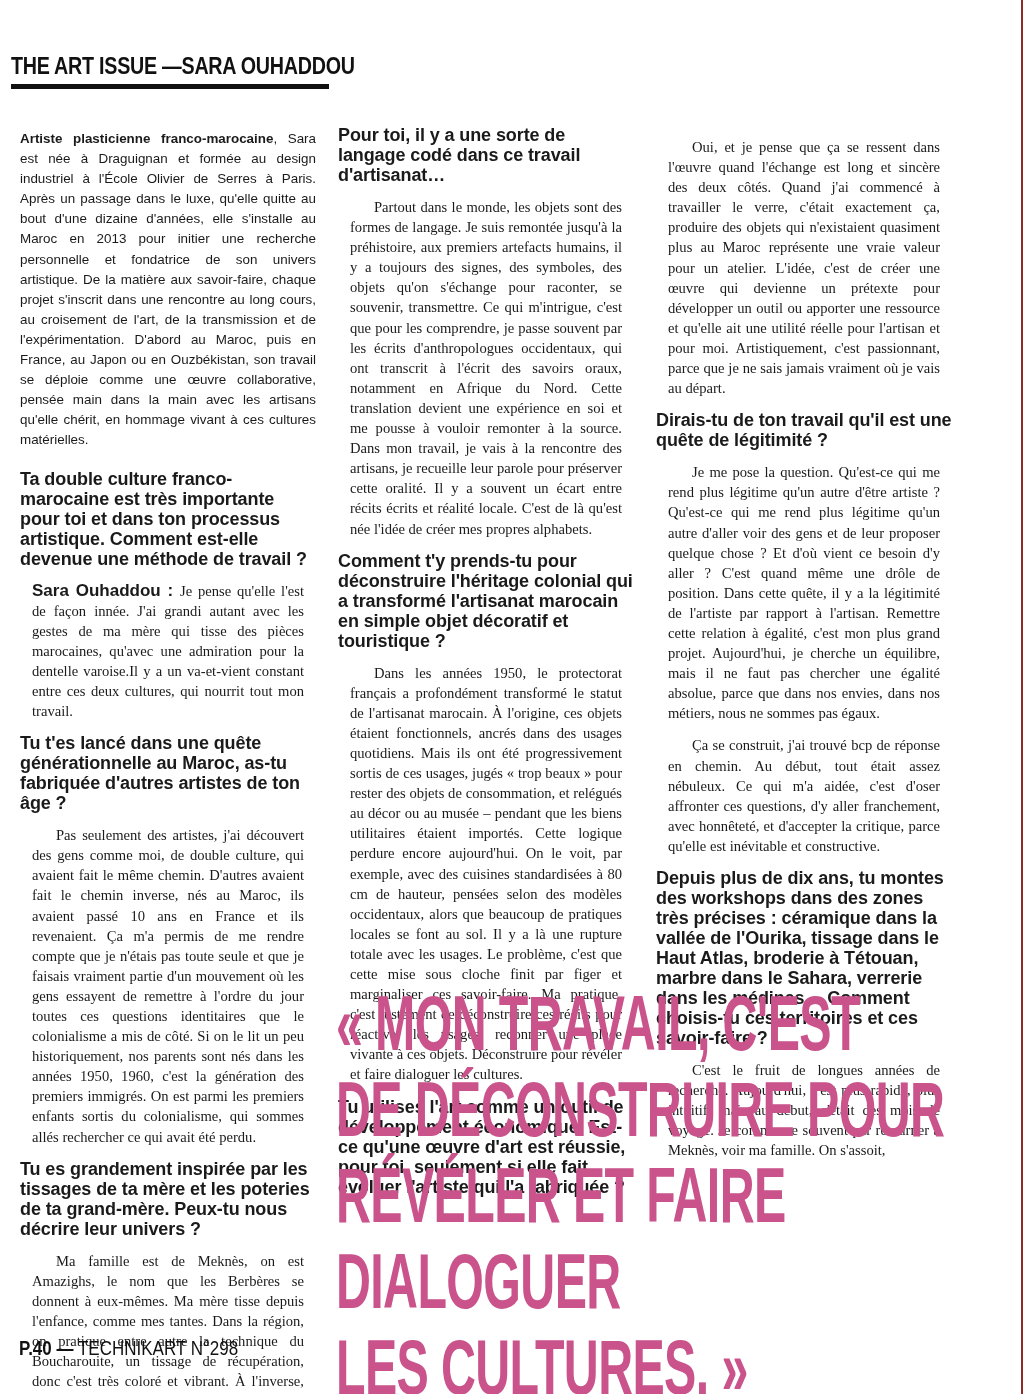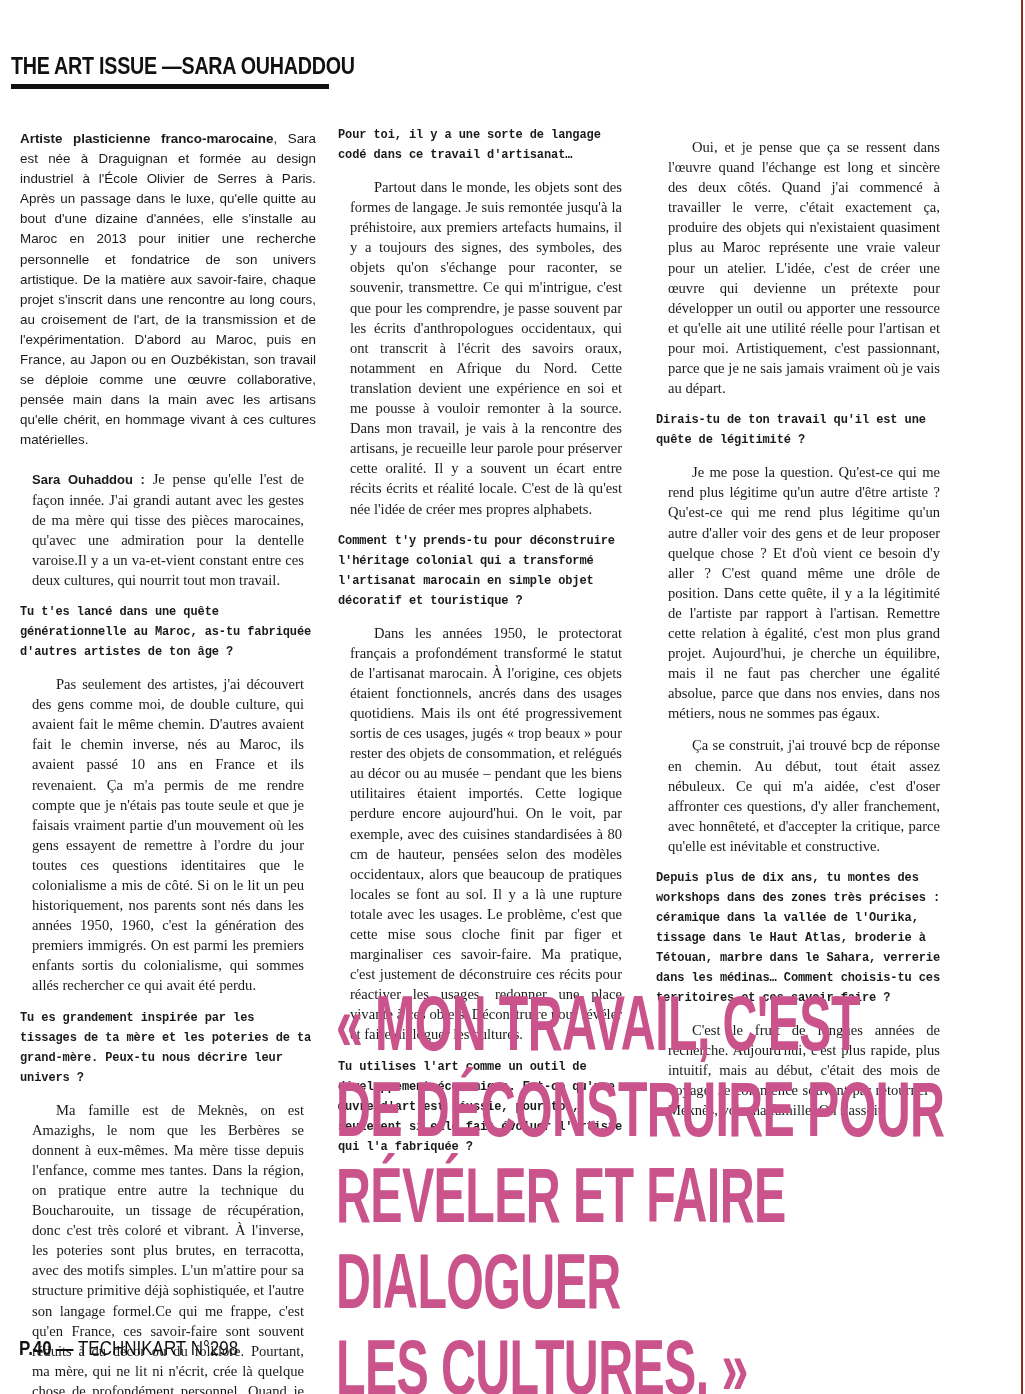--- a/index.html
+++ b/index.html
@@ -11,42 +11,43 @@
   .header-rule { margin-top: 4px; height: 5px; background: #111; width: 318px; }
 
   .col { position: absolute; top: 125px; width: 296px; }
   .col1 { left: 20px; }
   .col2 { left: 338px; }
   .col3 { left: 656px; }
 
   .lede { font-family: "Liberation Sans", sans-serif; font-size: 13.4px; line-height: 20.1px; text-align: justify; margin: 4px 0 18px 0; }
   .lede b { font-weight: 700; }
 
-  .q { font-family: Liberation Mono, monospace; font-weight: 700; font-size: 12px; line-height: 20px; margin: 0; letter-spacing: -0.1px; }
+  .q { font-family: Liberation Sans, sans-serif; font-weight: 700; font-size: 18px; line-height: 20px; margin: 0; letter-spacing: -0.1px; }
   .a { font-family: "Liberation Serif", serif; font-size: 14.6px; line-height: 20.1px; text-align: justify; margin: 12px; text-indent: 24px; hyphens: auto; }
   .a.noindent { text-indent: 0; }
-  .a .speaker { font-family: "Liberation Sans", sans-serif; font-weight: 700; font-size: 13px; }
+  .a .speaker { font-family: "Liberation Sans", sans-serif; font-weight: 700; font-size: 17px; }
 
   .pullquote { position: absolute; left: 336px; top: 980px; width: 660px; font-family: "Liberation Sans", sans-serif; font-weight: 700; color: #c9538a; font-size: 78px; line-height: 86px; letter-spacing: -1px; text-transform: uppercase; transform: scaleX(0.62); transform-origin: left top; width: 1060px; }
 
   .footer { position: absolute; left: 19px; top: 1336px; font-family: "Liberation Sans", sans-serif; font-size: 20px; line-height: 24px; transform: scaleX(0.85); transform-origin: left; white-space: nowrap; color: #111; }
   .footer .page { font-weight: 700; }
 </style>
 </head>
 <body>
 
 <div class="edge"></div>
 
 <div class="header">
   <div class="header-title">THE ART ISSUE —SARA OUHADDOU</div>
   <div class="header-rule"></div>
 </div>
 
 <div class="col col1">
   <p class="lede"><b>Artiste plasticienne franco-marocaine</b><span>, Sara est née à Draguignan et formée au design industriel à l'École Olivier de Serres à Paris. Après un passage dans le luxe, qu'elle quitte au bout d'une dizaine d'années, elle s'installe au Maroc en 2013 pour initier une recherche personnelle et fondatrice de son univers artistique. De la matière aux savoir-faire, chaque projet s'inscrit dans une rencontre au long cours, au croisement de l'art, de la transmission et de l'expérimentation. D'abord au Maroc, puis en France, au Japon ou en Ouzbékistan, son travail se déploie comme une œuvre collaborative, pensée main dans la main avec les artisans qu'elle chérit, en hommage vivant à ces cultures matérielles.</span></p>
+  <p class="q">Ta double culture franco-marocaine est très importante pour toi et dans ton processus artistique. Comment est-elle devenue une méthode de travail ?</p>
   <p class="a noindent"><span class="speaker">Sara Ouhaddou : </span><span>Je pense qu'elle l'est de façon innée. J'ai grandi autant avec les gestes de ma mère qui tisse des pièces marocaines, qu'avec une admiration pour la dentelle varoise.Il y a un va-et-vient constant entre ces deux cultures, qui nourrit tout mon travail.</span></p>
   <p class="q">Tu t'es lancé dans une quête générationnelle au Maroc, as-tu fabriquée d'autres artistes de ton âge ?</p>
   <p class="a">Pas seulement des artistes, j'ai découvert des gens comme moi, de double culture, qui avaient fait le même chemin. D'autres avaient fait le chemin inverse, nés au Maroc, ils avaient passé 10 ans en France et ils revenaient. Ça m'a permis de me rendre compte que je n'étais pas toute seule et que je faisais vraiment partie d'un mouvement où les gens essayent de remettre à l'ordre du jour toutes ces questions identitaires que le colonialisme a mis de côté. Si on le lit un peu historiquement, nos parents sont nés dans les années 1950, 1960, c'est la génération des premiers immigrés. On est parmi les premiers enfants sortis du colonialisme, qui sommes allés rechercher ce qui avait été perdu.</p>
   <p class="q">Tu es grandement inspirée par les tissages de ta mère et les poteries de ta grand-mère. Peux-tu nous décrire leur univers ?</p>
   <p class="a">Ma famille est de Meknès, on est Amazighs, le nom que les Berbères se donnent à eux-mêmes. Ma mère tisse depuis l'enfance, comme mes tantes. Dans la région, on pratique entre autre la technique du Boucharouite, un tissage de récupération, donc c'est très coloré et vibrant. À l'inverse, les poteries sont plus brutes, en terracotta, avec des motifs simples. L'un m'attire pour sa structure primitive déjà sophistiquée, et l'autre son langage formel.Ce qui me frappe, c'est qu'en France, ces savoir-faire sont souvent réduits à du décor ou du folklore. Pourtant, ma mère, qui ne lit ni n'écrit, crée là quelque chose de profondément personnel. Quand je regarde ses tapis, je vois sa personnalité, bien au-delà d'un bel objet.</p>
 </div>
 
 <div class="col col2">
   <p class="q">Pour toi, il y a une sorte de langage codé dans ce travail d'artisanat…</p>
   <p class="a">Partout dans le monde, les objets sont des formes de langage. Je suis remontée jusqu'à la préhistoire, aux premiers artefacts humains, il y a toujours des signes, des symboles, des objets qu'on s'échange pour raconter, se souvenir, transmettre. Ce qui m'intrigue, c'est que pour les comprendre, je passe souvent par les écrits d'anthropologues occidentaux, qui ont transcrit à l'écrit des savoirs oraux, notamment en Afrique du Nord. Cette translation devient une expérience en soi et me pousse à vouloir remonter à la source. Dans mon travail, je vais à la rencontre des artisans, je recueille leur parole pour préserver cette oralité. Il y a souvent un écart entre récits écrits et réalité locale. C'est de là qu'est née l'idée de créer mes propres alphabets.</p>

